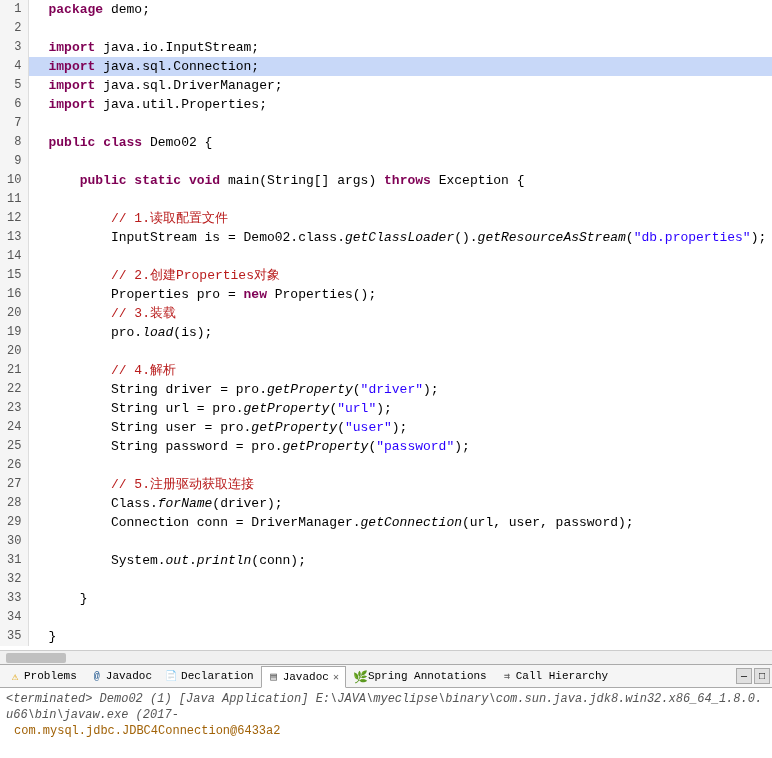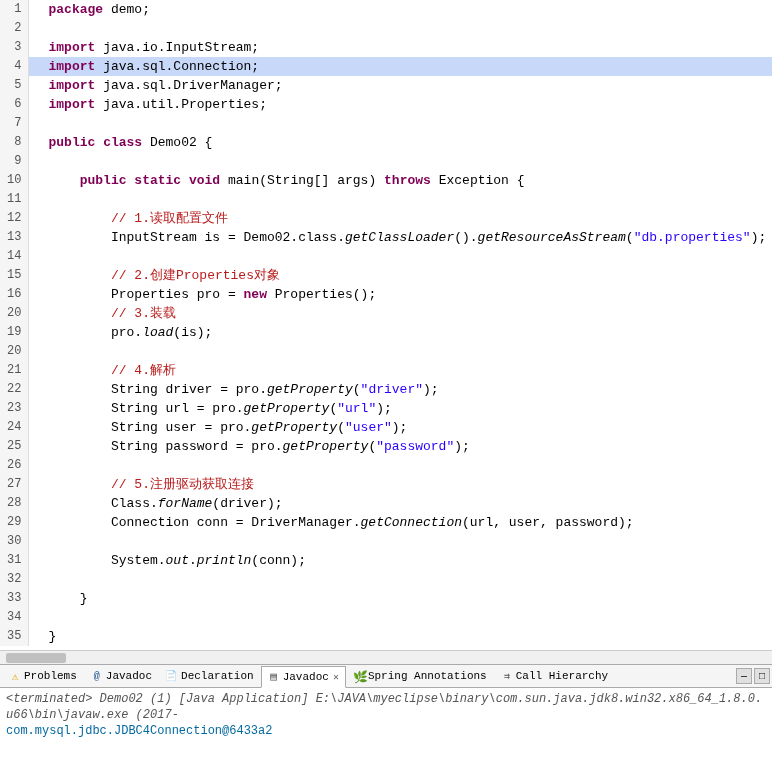--- a/index.html
+++ b/index.html
@@ -163,21 +163,22 @@
       color: #555555;
       font-style: italic;
     }
 
     .console-warn {
       color: #cc0000;
       font-weight: bold;
     }
 
     .console-output {
-      color: #0369a1;
+      color: #a16207;
+      margin-left: 8px;
     }
 
     
     .icon-problems { color: #e0a000; }
 
     .spring-leaf {
       display: inline-block;
       color: #559933;
       font-size: 12px;
     }

